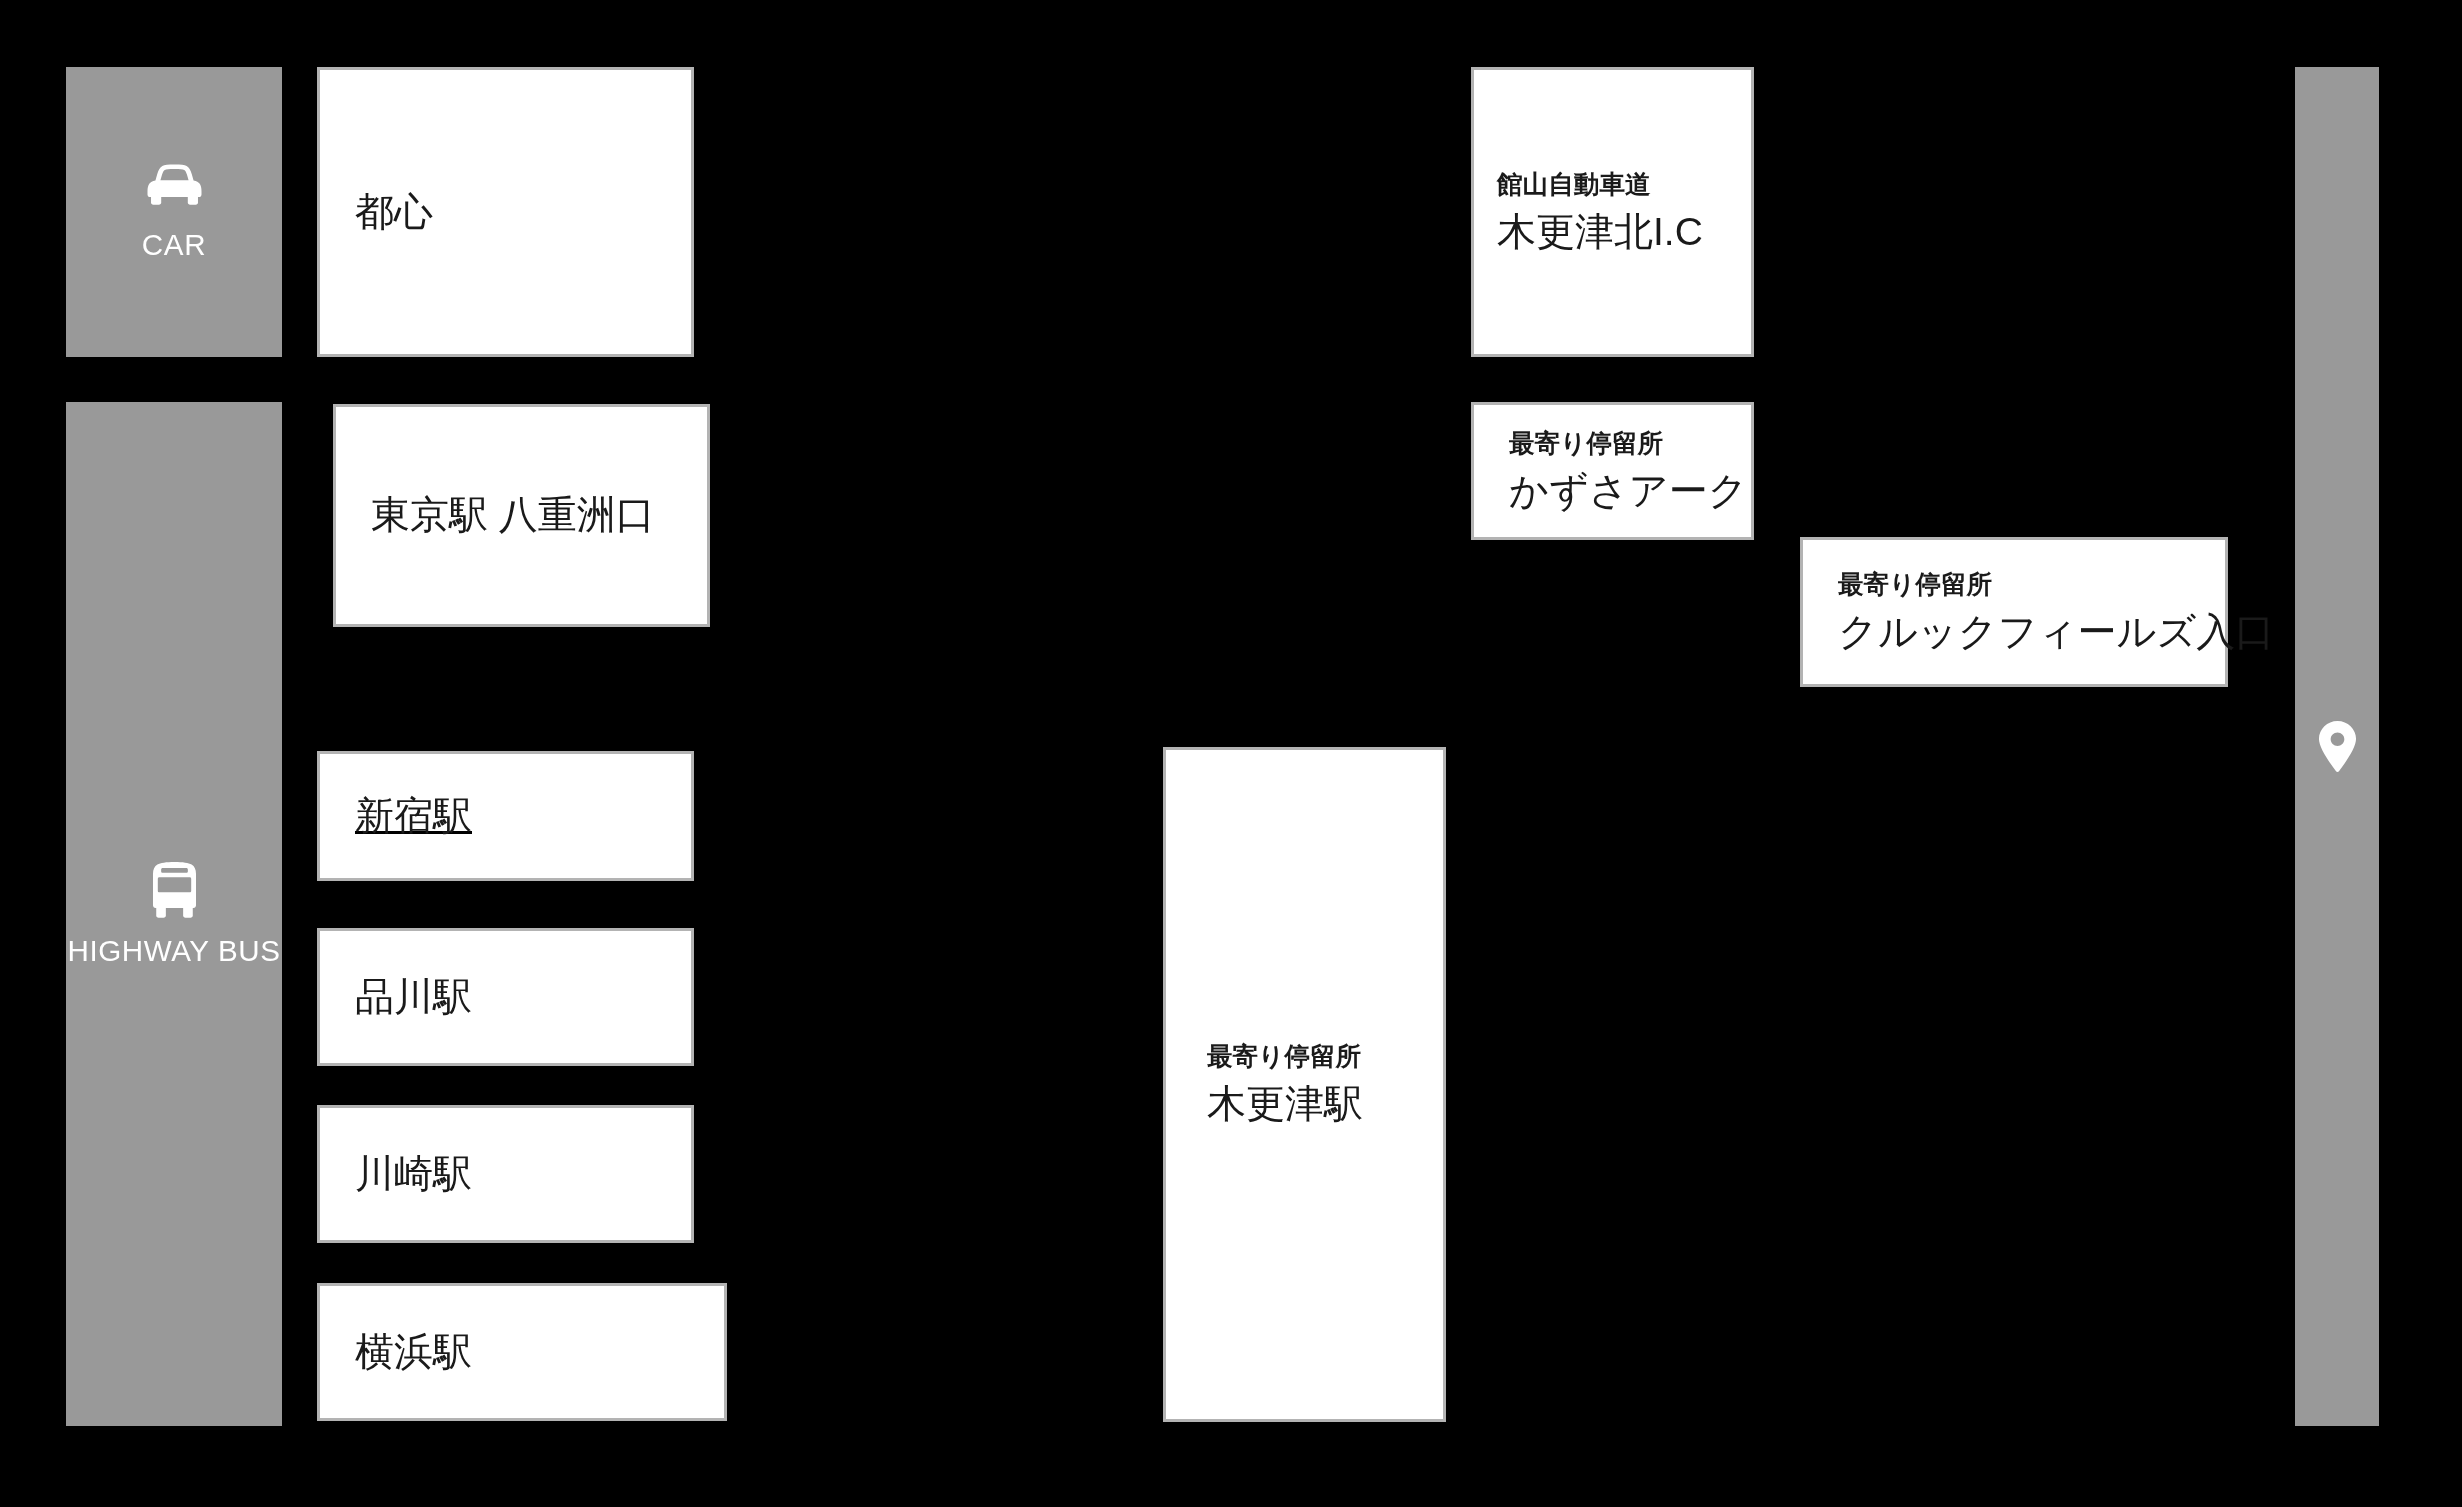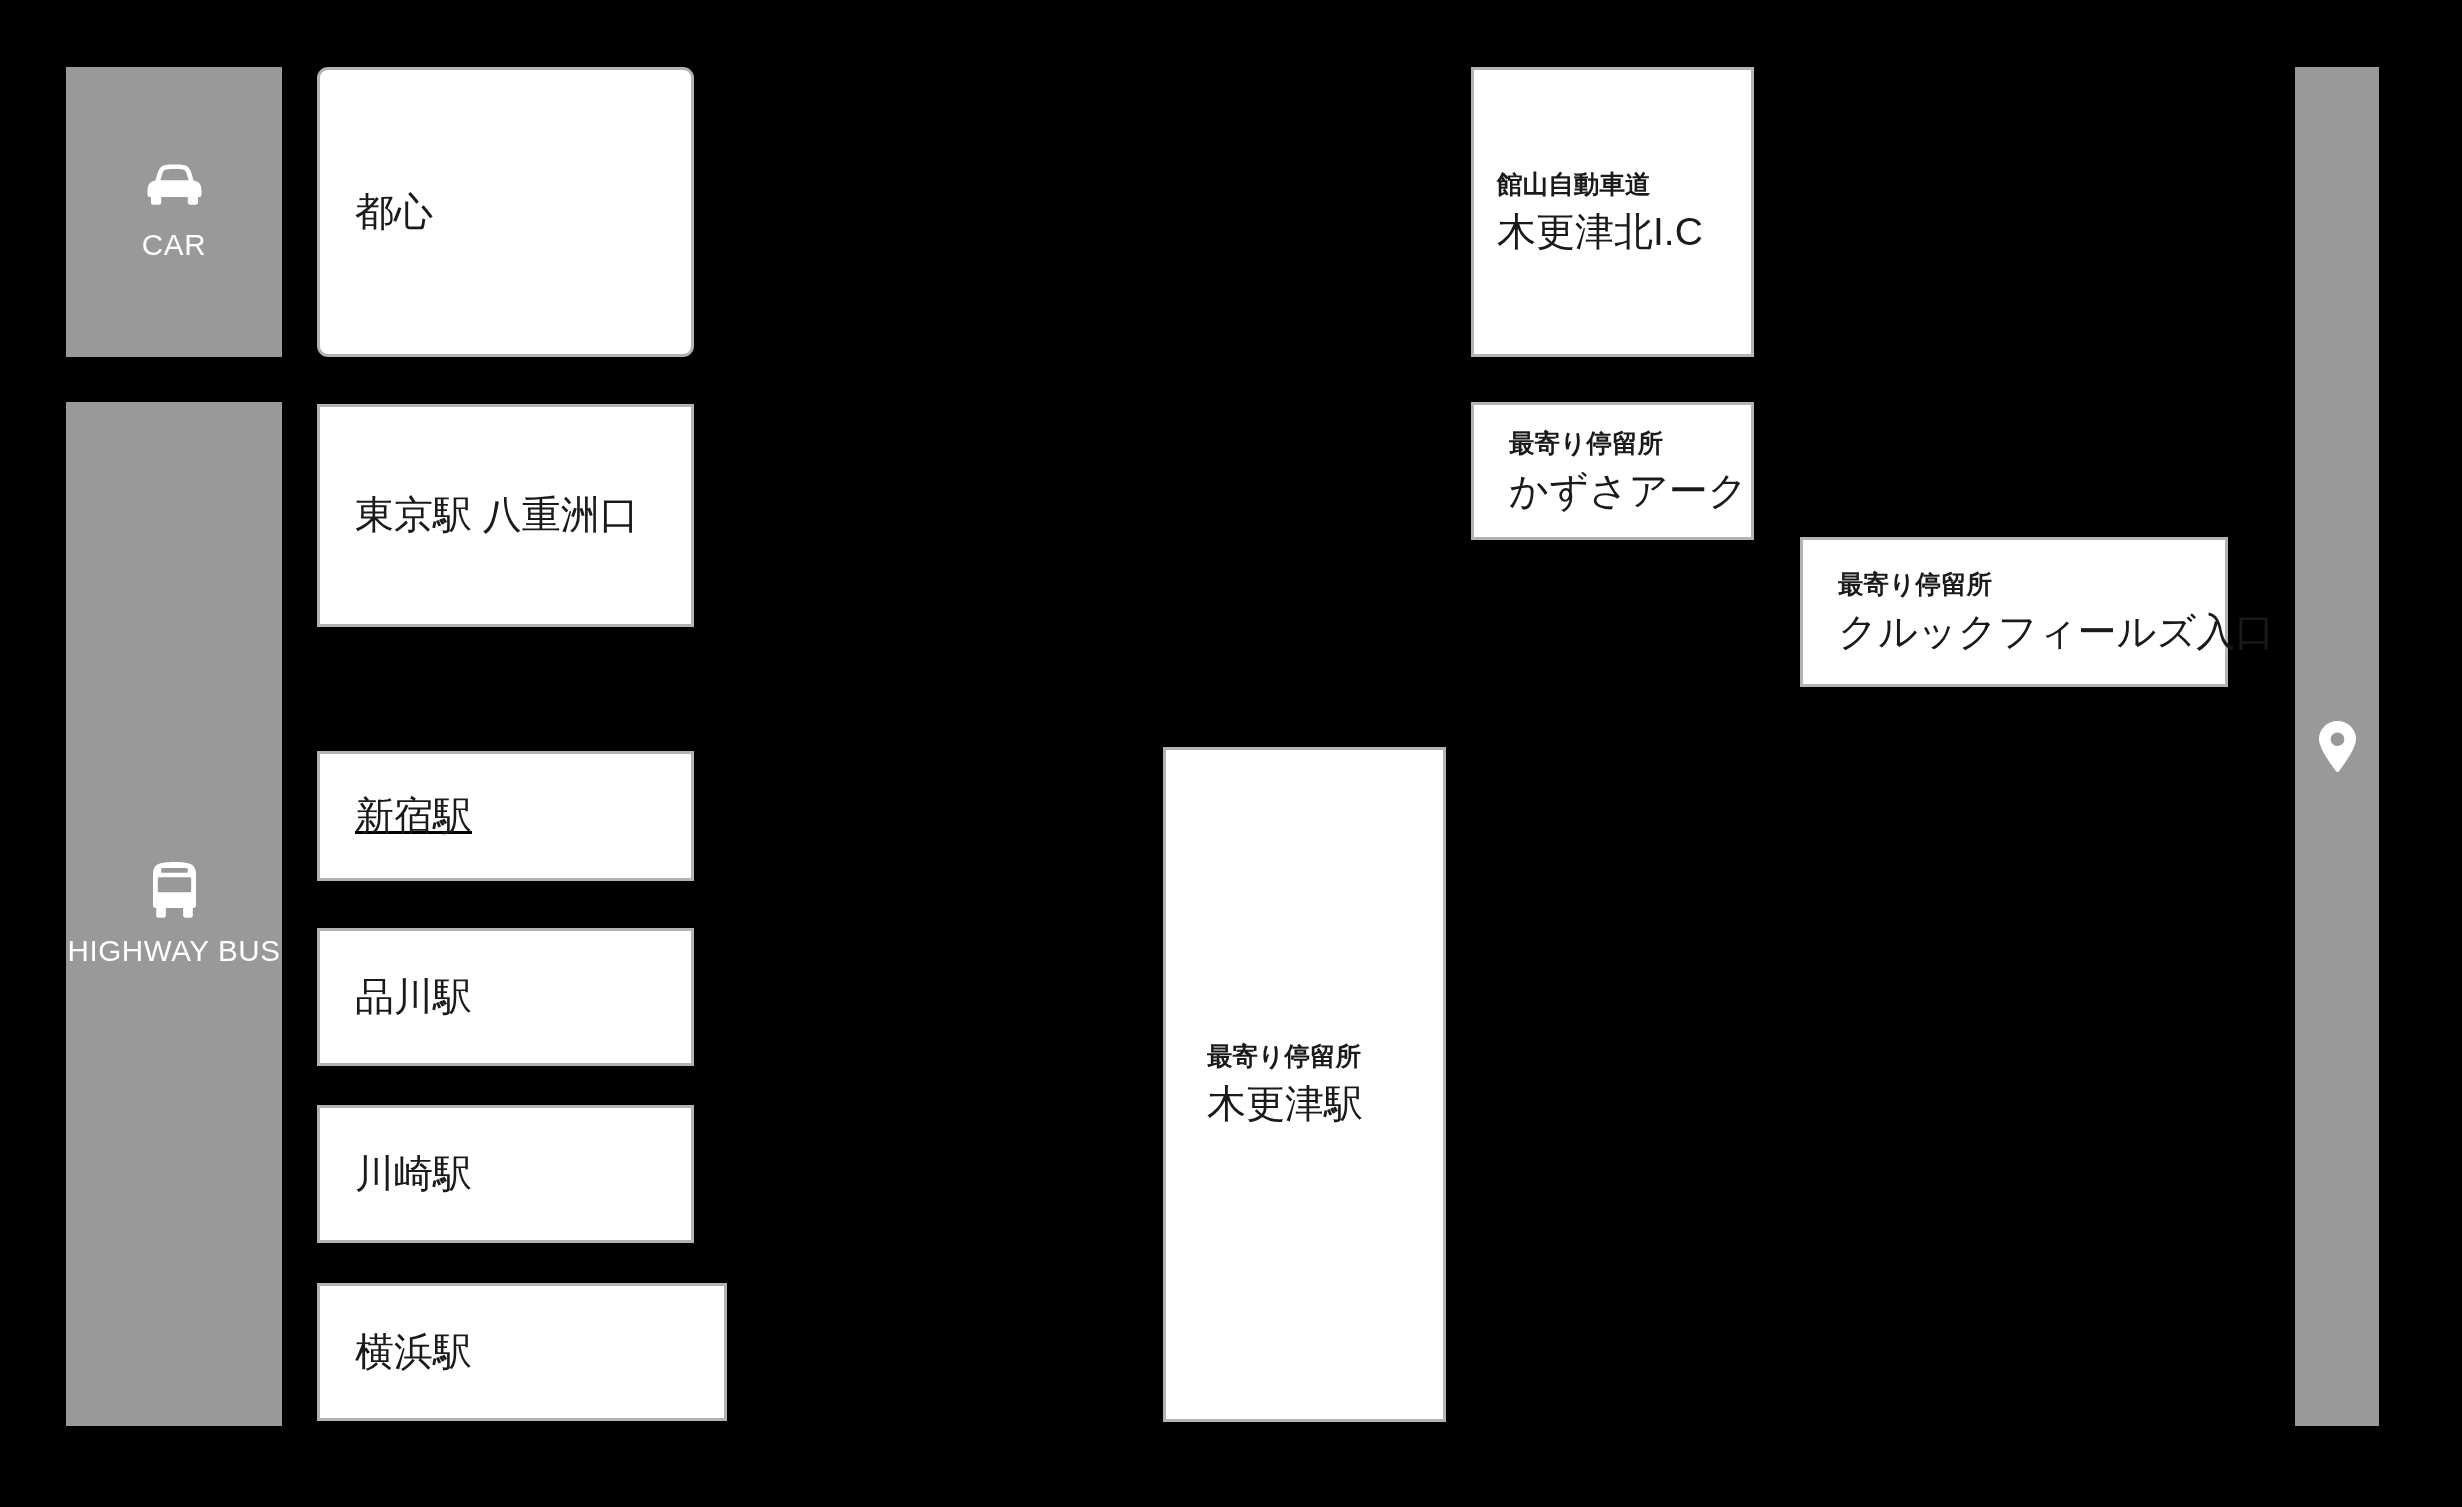--- a/index.html
+++ b/index.html
@@ -67,22 +67,22 @@
     display:block;
     font-size:39px;
     font-weight:400;
     color:#1a1a1a;
     line-height:1.2;
     white-space:nowrap;
   }
   .card.pad-left{ padding-left:35px; padding-right:17.7px; }
 
   
-  #card-toshin   { left:317px; top:67px;   width:377px; height:290px;border-radius:11px; }
-  #card-tokyo    { left:317px; top:404px;  width:377px; height:223px; }
+  #card-toshin   { left:317px; top:67px;   width:377px; height:290px; }
+  #card-tokyo    { left:333px; top:404px;  width:377px; height:223px; }
   #card-shinjuku { left:317px; top:751px;  width:377px; height:130px;text-decoration:underline; }
   #card-shinagawa{ left:317px; top:928px;  width:377px; height:138px; }
   #card-kawasaki { left:317px; top:1105px; width:377px; height:138px; }
   #card-yokohama { left:317px; top:1283px; width:410px; height:138px; }
 
   
   #card-kisarazu { left:1163px; top:747px; width:283px; height:675px; }
   #card-kisarazu .card-body{ padding-left:41px; }
   #card-kisarazu .card-sub{ font-size:25.6px; }
   #card-kisarazu .card-title{ font-size:39px; }

